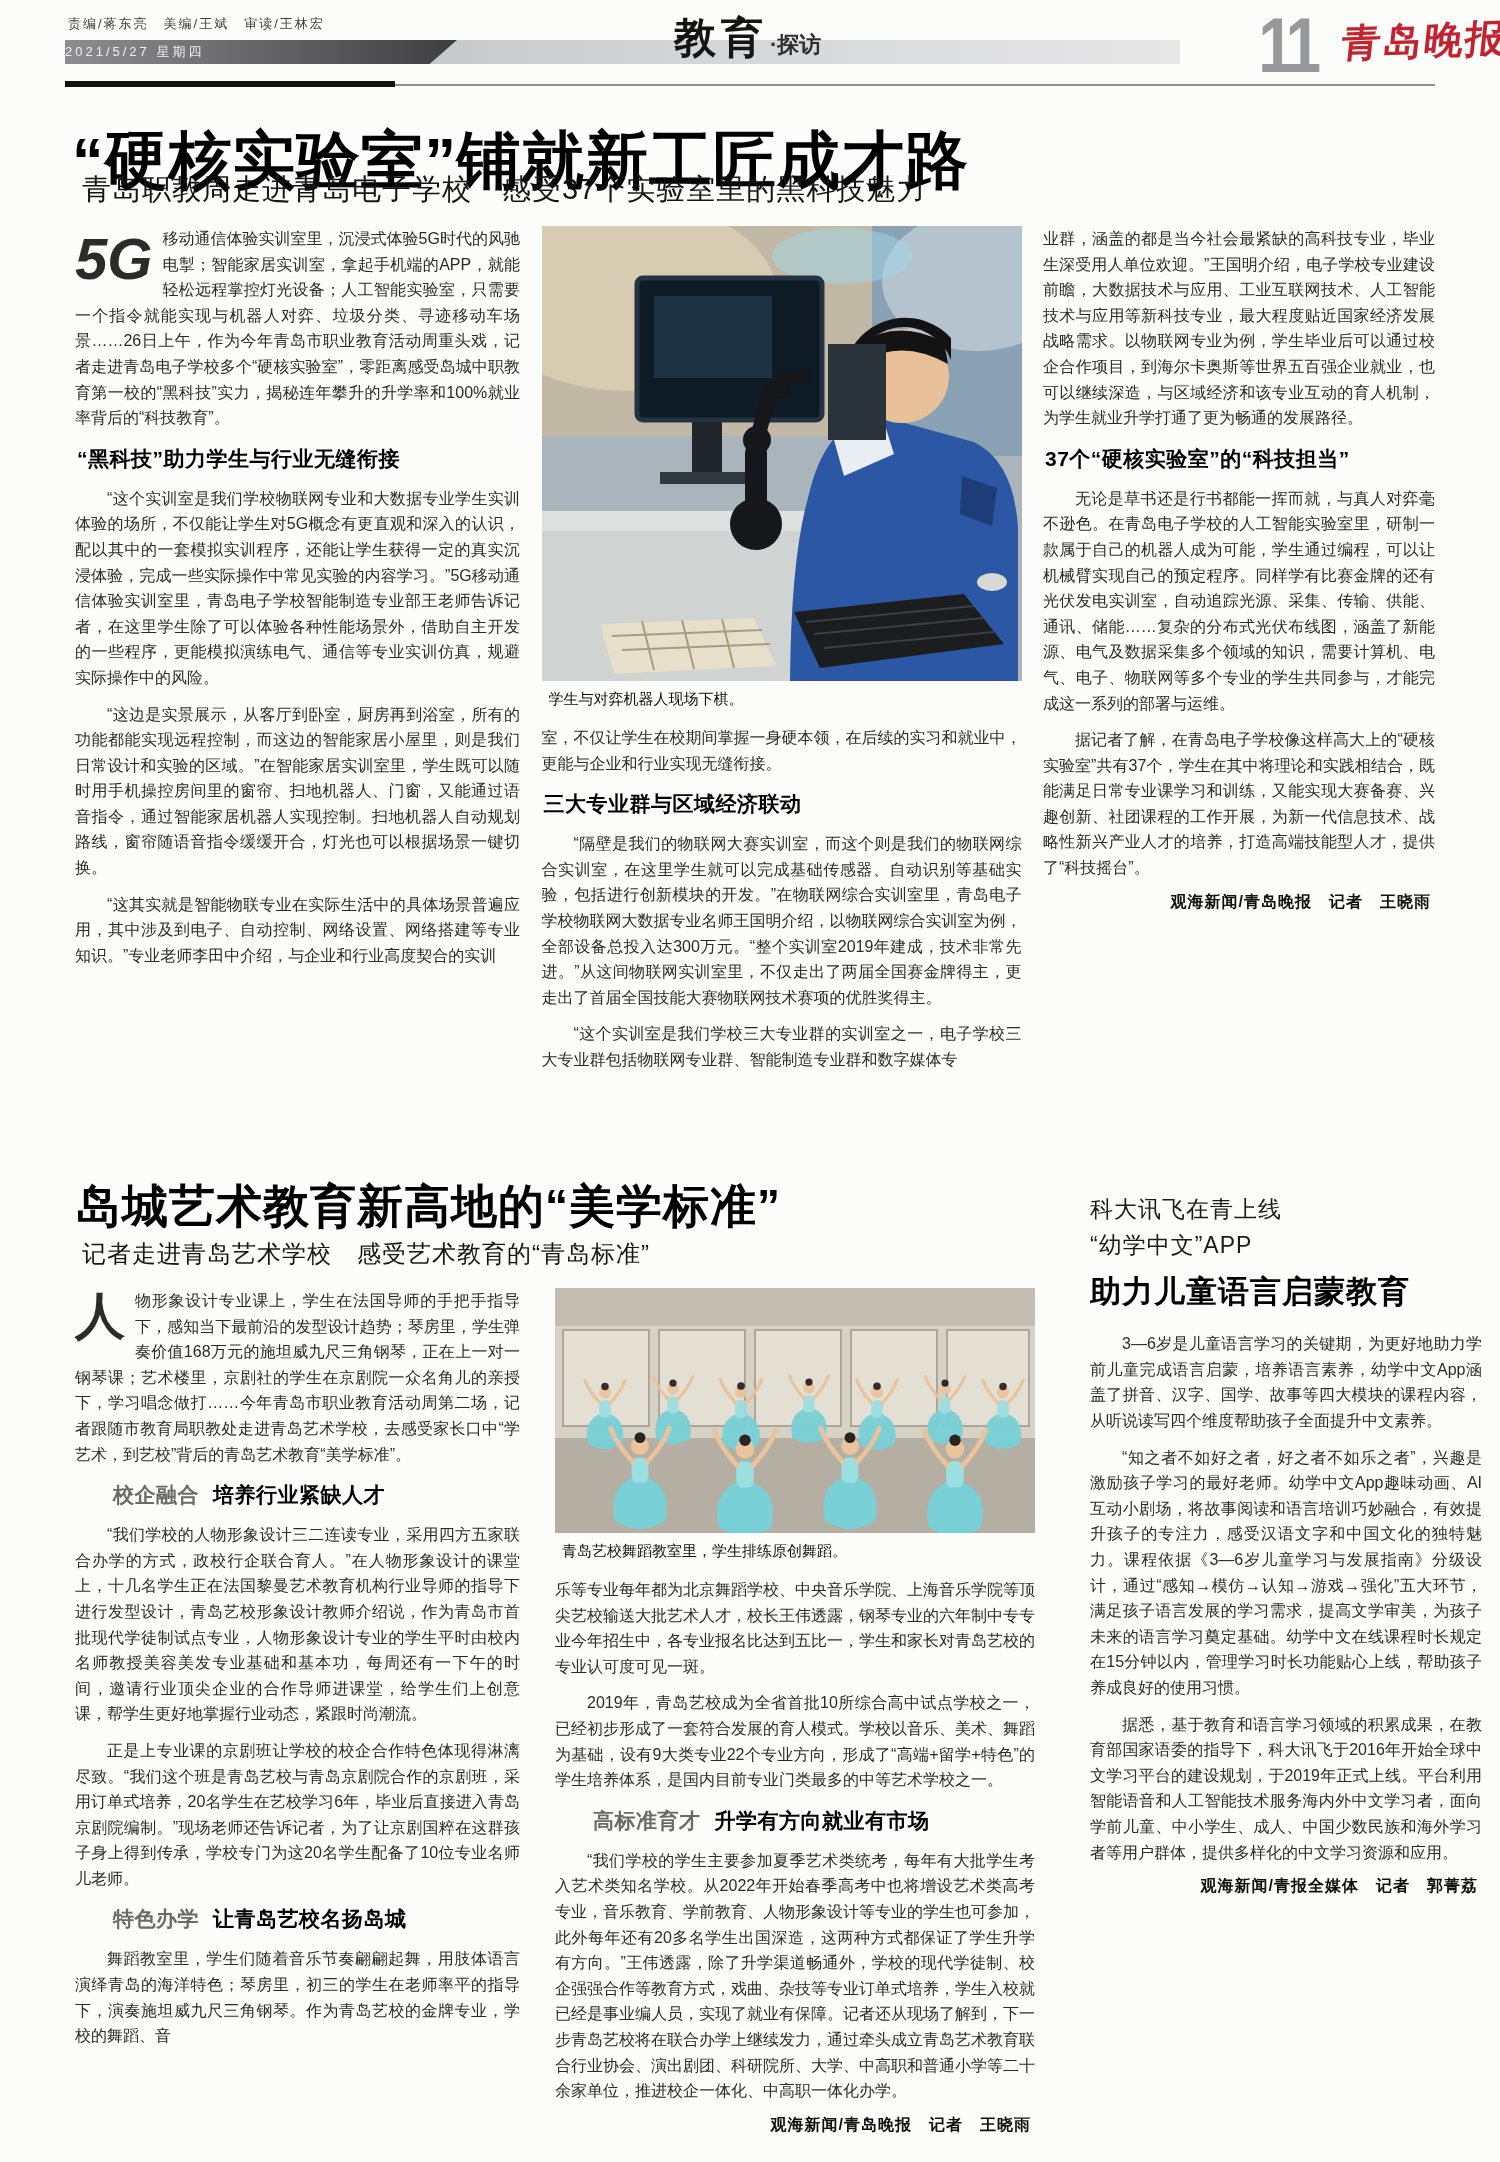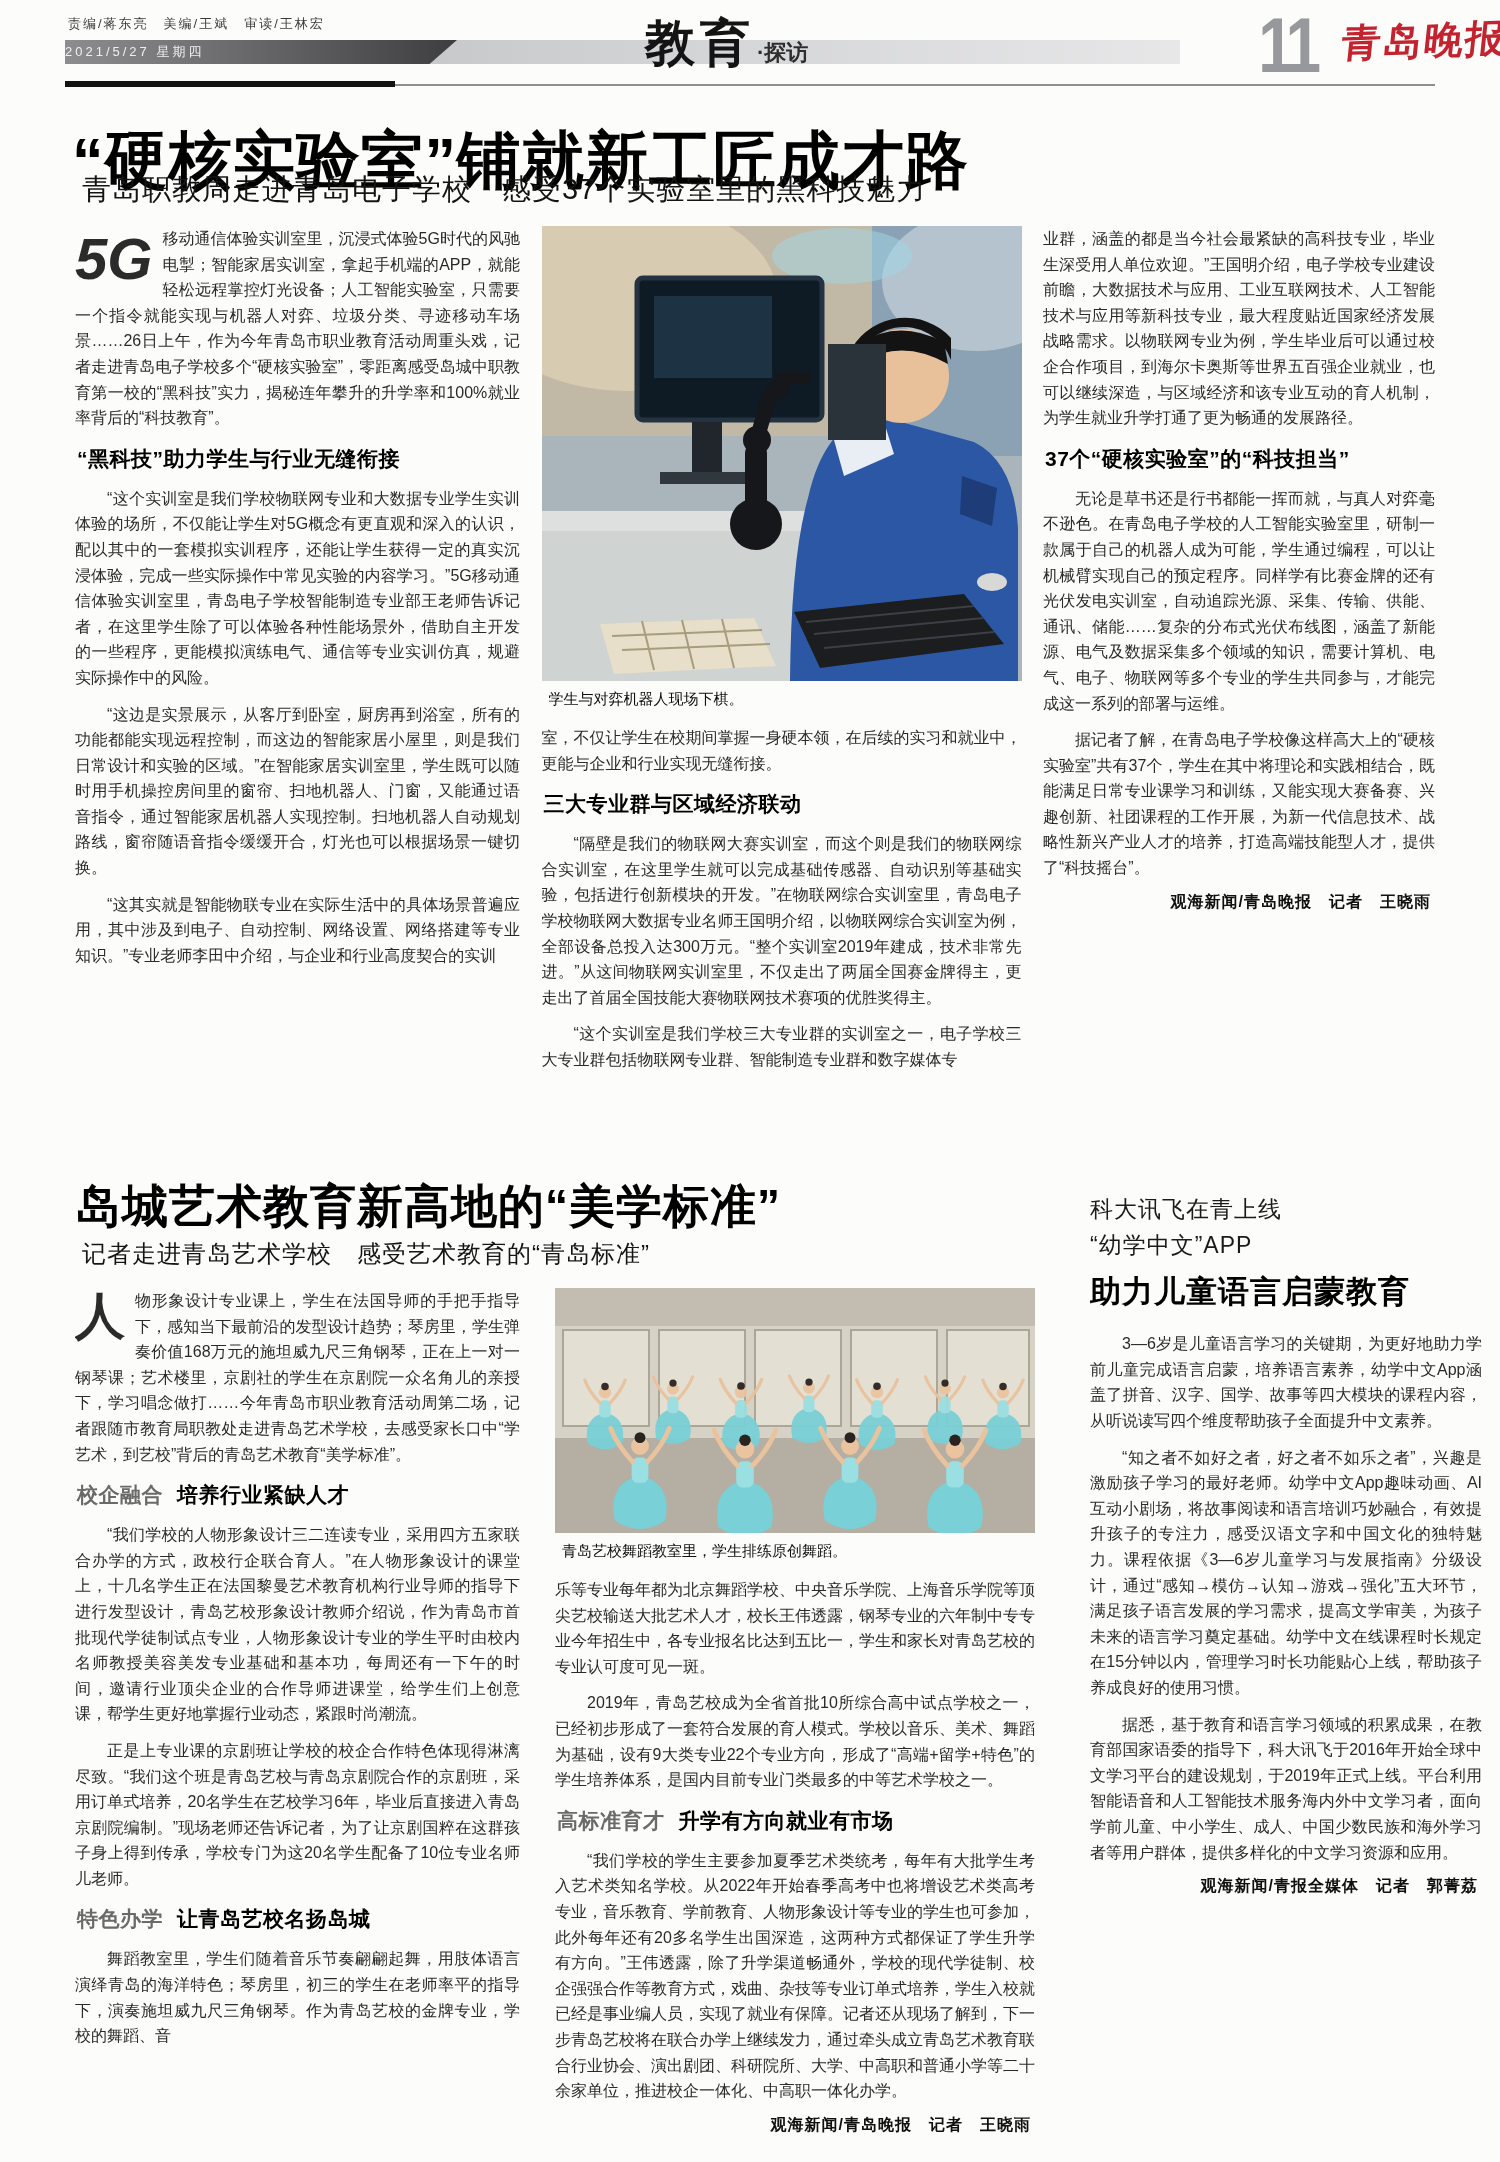--- a/index.html
+++ b/index.html
@@ -12,21 +12,21 @@
 
   
   .credits { position:absolute; left:68px; top:15px; font-size:13px; letter-spacing:2px; color:#3b3b3b; }
   .band { position:absolute; left:65px; top:40px; width:1115px; height:24px; }
   .band-light { position:absolute; inset:0; background:linear-gradient(90deg,#b7b8ba,#d3d4d6 55%,#e7e7e8); }
   .band-dark { position:absolute; left:0; top:0; width:392px; height:24px;
     background:linear-gradient(90deg,#8d8d8f,#3e3e40);
     clip-path:polygon(0 0,100% 0,93% 100%,0 100%);
     color:#efefef; font-size:13px; text-align:left; line-height:24px; letter-spacing:3px; }
   .section-title { position:absolute; left:645px; top:10px; white-space:nowrap; }
-  .section-title .big { font-size:50px; font-weight:700; color:#141414; letter-spacing:5px; }
+  .section-title .big { font-size:42px; font-weight:700; color:#141414; letter-spacing:5px;margin-left:29px; }
   .section-title .small { font-size:22px; font-weight:700; color:#2e2e2e; margin-left:2px; }
   .pageno { position:absolute; left:1252px; top:0px; font-size:78px; font-weight:700;
     color:#96989b; letter-spacing:-6px; transform:scaleX(.82); }
   .masthead { position:absolute; left:1342px; top:14px; font-size:39px; font-weight:800;
     color:#c2232f; transform:skewX(-8deg) rotate(-2deg); letter-spacing:2px; white-space:nowrap; }
   .top-rule { position:absolute; left:65px; top:84px; width:1370px; height:2px; background:#8f8f8f; }
   .top-rule-dark { position:absolute; left:65px; top:81px; width:330px; height:6px; background:#131313; }
 
   
   .a1-headline { position:absolute; left:72px; top:94px; width:1370px;
@@ -36,21 +36,21 @@
     display:flex; justify-content:space-between; }
   .col { overflow:hidden; }
   .c1 { width:445px; height:930px; }
   .c2 { width:480px; height:930px; }
   .c3 { width:392px; height:930px; }
 
   p.body { font-size:16px; line-height:1.6; text-align:justify; color:#2a2a2a; margin-bottom:11px; }
   p.indent { text-indent:2em; }
   .col-heading { font-size:21px; font-weight:800; color:#000; margin:14px 0 13px 2px; letter-spacing:.5px; }
   .heading-duo { font-size:21px; margin:14px 0 13px 2px; letter-spacing:.5px; }
-  .heading-duo .tag  { color:#6a6a6a; font-weight:700; margin-right:14px; }
+  .heading-duo .tag  { color:#6a6a6a; font-weight:700; margin-right:14px;margin-left:36px; }
   .heading-duo .main { color:#000; font-weight:800; }
   .caption { font-size:15px; font-weight:400; color:#0e0e0e; margin:9px 7px 16px; }
   .byline { font-weight:800; font-size:16px; color:#101010; text-align:right; padding-right:4px;
     margin-top:10px; letter-spacing:1px; }
 
   .dropcap { float:left; font-weight:700; color:#2b2b2b; margin:0 10px 0 0; }
   .dropcap.g5  { font-size:58px; line-height:.95; padding-top:5px;font-style:italic; }
   .dropcap.ren { font-size:50px; line-height:1;  padding-top:3px; }
 
   .photo { display:block; width:100%; }

